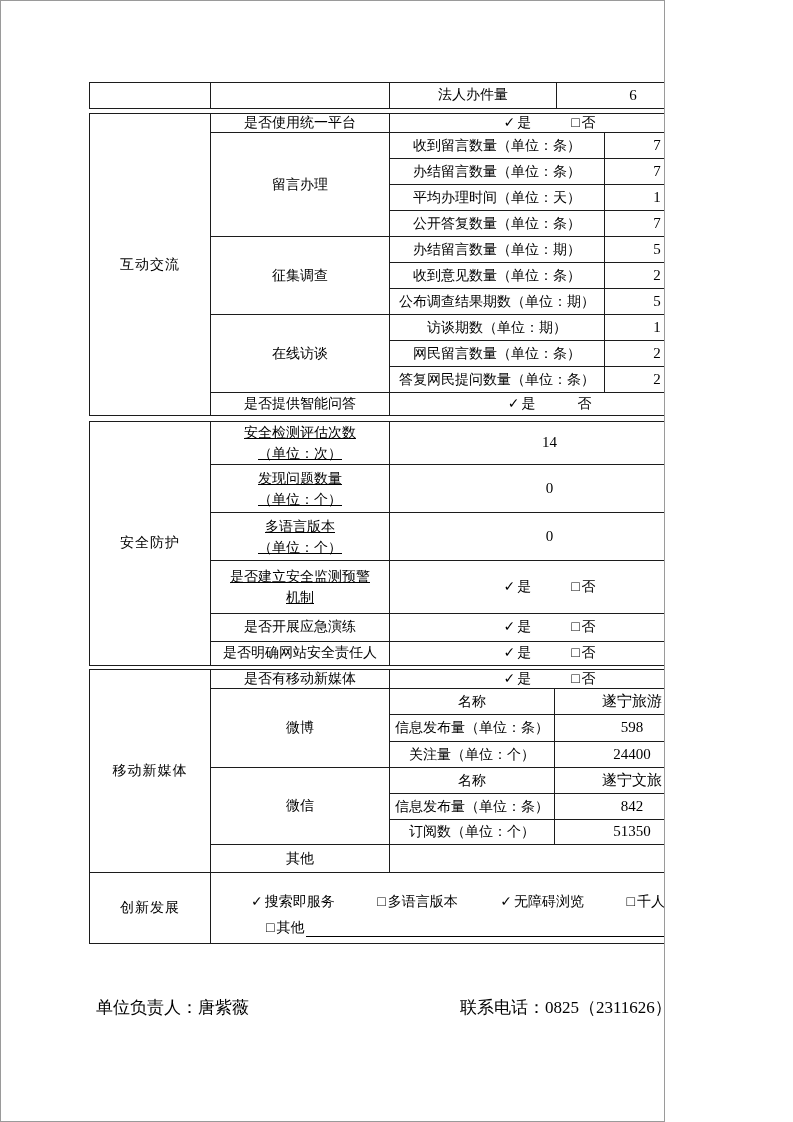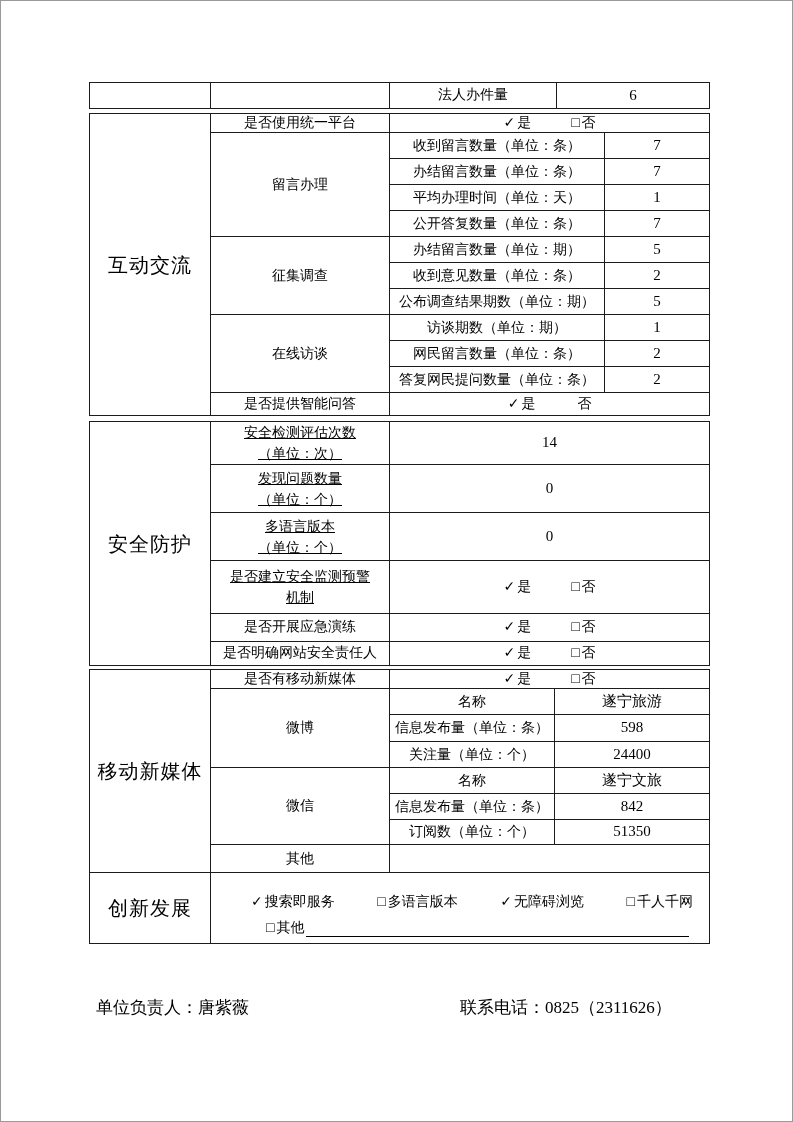--- a/index.html
+++ b/index.html
@@ -3,33 +3,33 @@
 <meta charset="utf-8">
 <style>
   * { margin:0; padding:0; box-sizing:border-box; }
   html,body { background:#fff; }
   body {
     width:793px; height:1122px;
     font-family:"Liberation Serif","DejaVu Serif",serif;
     color:#000;
   }
   .sheet {
-    position:relative; width:793px; height:1122px;
+    position:relative; width:665px; height:1122px;
     background:#fff; border:1px solid #9a9a9a; overflow:hidden;
   }
   table.tbl {
     position:absolute; left:88px; width:620px;
     border-collapse:collapse; table-layout:fixed;
   }
   .tbl td {
     border:1px solid #1c1c1c;
     text-align:center; vertical-align:middle;
     font-size:14px; line-height:1.3; padding:0 2px; overflow:hidden;
   }
-  .tbl td.grp { font-size:20px; letter-spacing:1px; }
+  .tbl td.grp { font-size:14px; letter-spacing:1px; }
   .tbl td.val { font-size:15px; }
   .yn { display:flex; justify-content:center; align-items:center; gap:40px; }
   .yn i, .opt i { font-style:normal; margin-right:2px; font-size:14px; }
   .yn span { font-size:14px; }
   .two-line div { line-height:1.5;text-decoration:underline; }
   
   .innov-cell { vertical-align:top; }
   .innov-line1 {
     display:flex; justify-content:space-between;
     padding:14px 14px 0 38px; font-size:14px;

